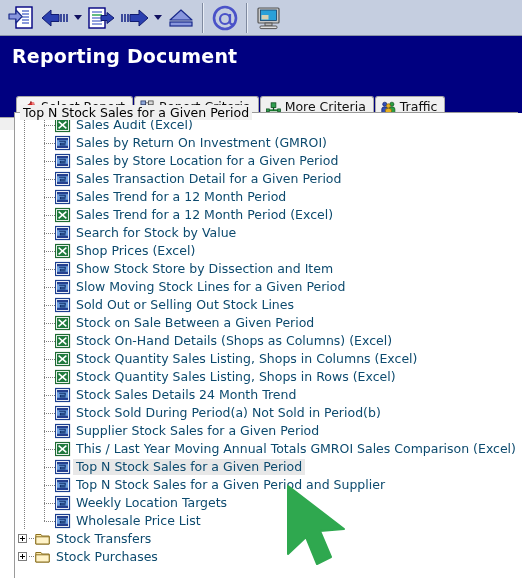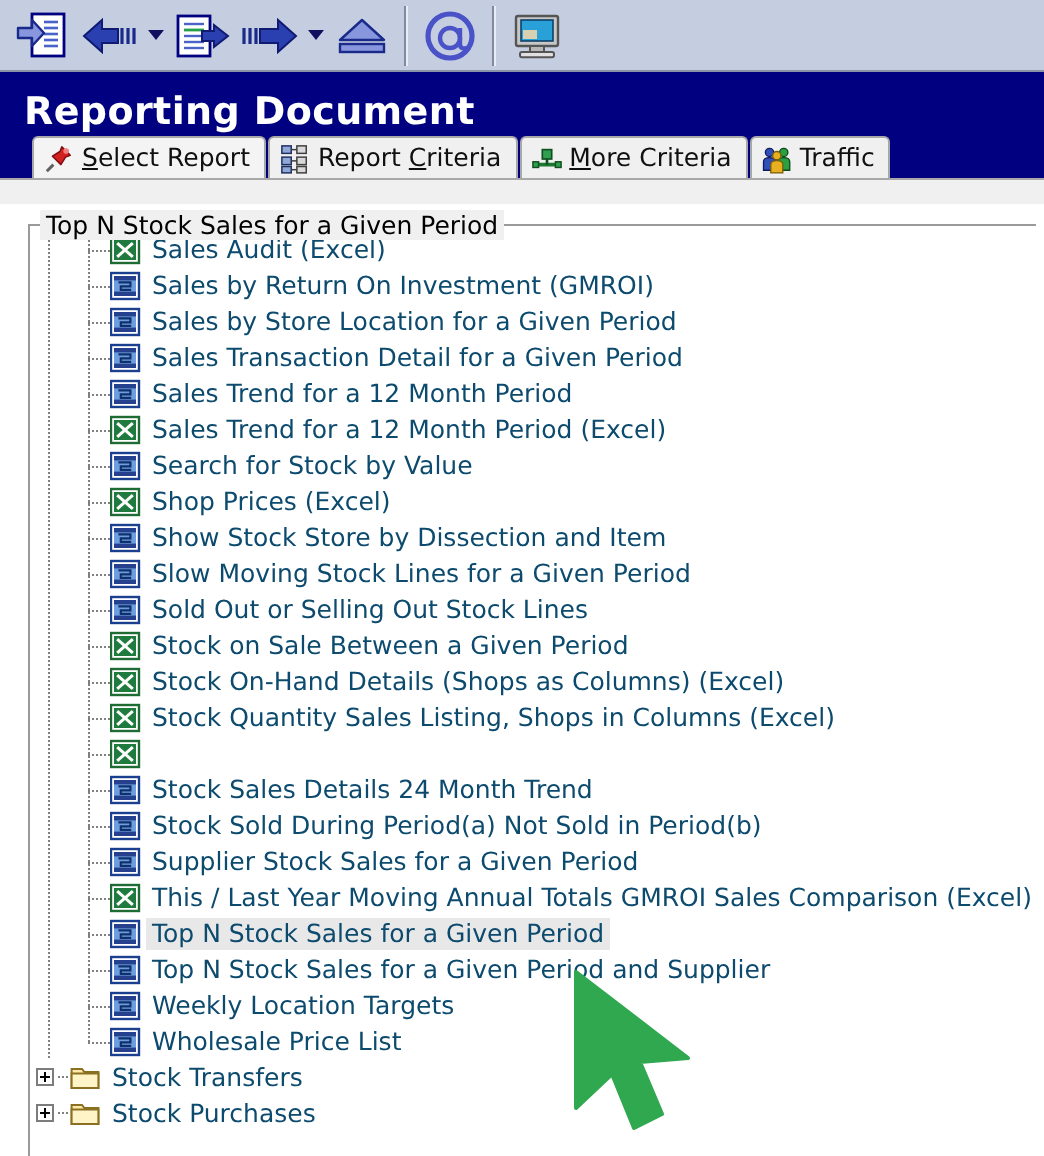--- a/index.html
+++ b/index.html
@@ -50,21 +50,21 @@
   .caret {
     width: 0; height: 0;
     border-left: 4px solid transparent;
     border-right: 4px solid transparent;
     border-top: 5px solid #101060;
   }
 
   
   #header-band {
     background: #000080;
-    height: 32px;
+    height: 60px;
     position: relative;
   }
   #page-title {
     color: #ffffff;
     font-size: 19px;
     font-weight: bold;
     padding: 9px 0 0 12px;
     letter-spacing: .2px;
     font-family: "DejaVu Sans", "Liberation Sans", sans-serif;
   }
@@ -613,20 +613,21 @@
       <div class="guide vline"></div>
       <div class="elbow cont"></div>
       <svg class="ico" viewBox="0 0 16 16">
         <rect x="0.5" y="1.5" width="14" height="13" fill="#ffffff" stroke="#1f6b34" stroke-width="1.2"></rect>
         <rect x="2" y="3" width="11" height="10" fill="#1f7a3d"></rect>
         <g stroke="#ffffff" stroke-width="1.5">
           <line x1="3.6" y1="4.6" x2="11.4" y2="11.4"></line>
           <line x1="11.4" y1="4.6" x2="3.6" y2="11.4"></line>
         </g>
       </svg>
+      <span class="label">Stock Quantity Sales Listing, Shops in Rows (Excel)</span>
     </div>
     <div class="node">
       <div class="guide vline"></div>
       <div class="elbow cont"></div>
       <svg class="ico" viewBox="0 0 16 16">
         <rect x="0.5" y="1.5" width="14" height="13" fill="#ffffff" stroke="#1b3f8f" stroke-width="1.2"></rect>
         <rect x="2" y="3" width="11" height="10" fill="#6d9fe0"></rect>
         <rect x="2" y="3" width="11" height="2.2" fill="#24408f"></rect>
         <rect x="2" y="10.8" width="11" height="2.2" fill="#24408f"></rect>
         <path d="M4.2 6.2 L10.2 6.2 L10.2 8.2 L5.4 8.2 L5.4 9.9 L10.6 9.9" fill="none" stroke="#10306a" stroke-width="1.1"></path>

